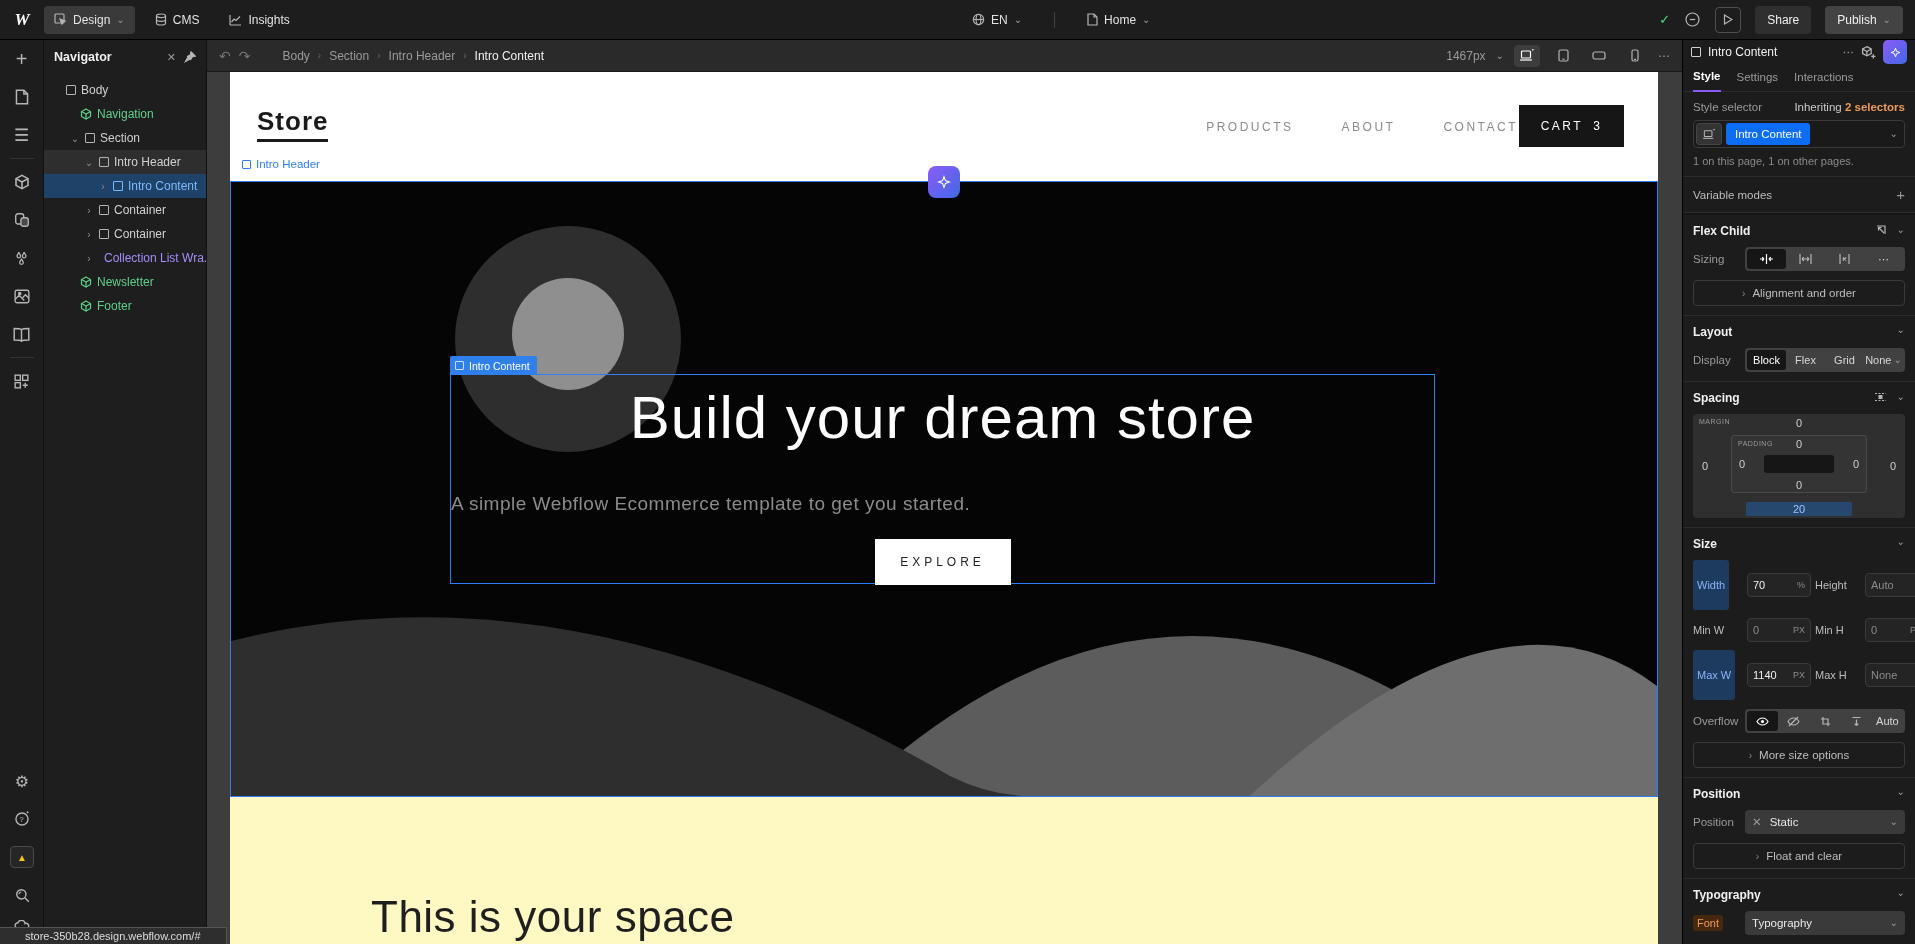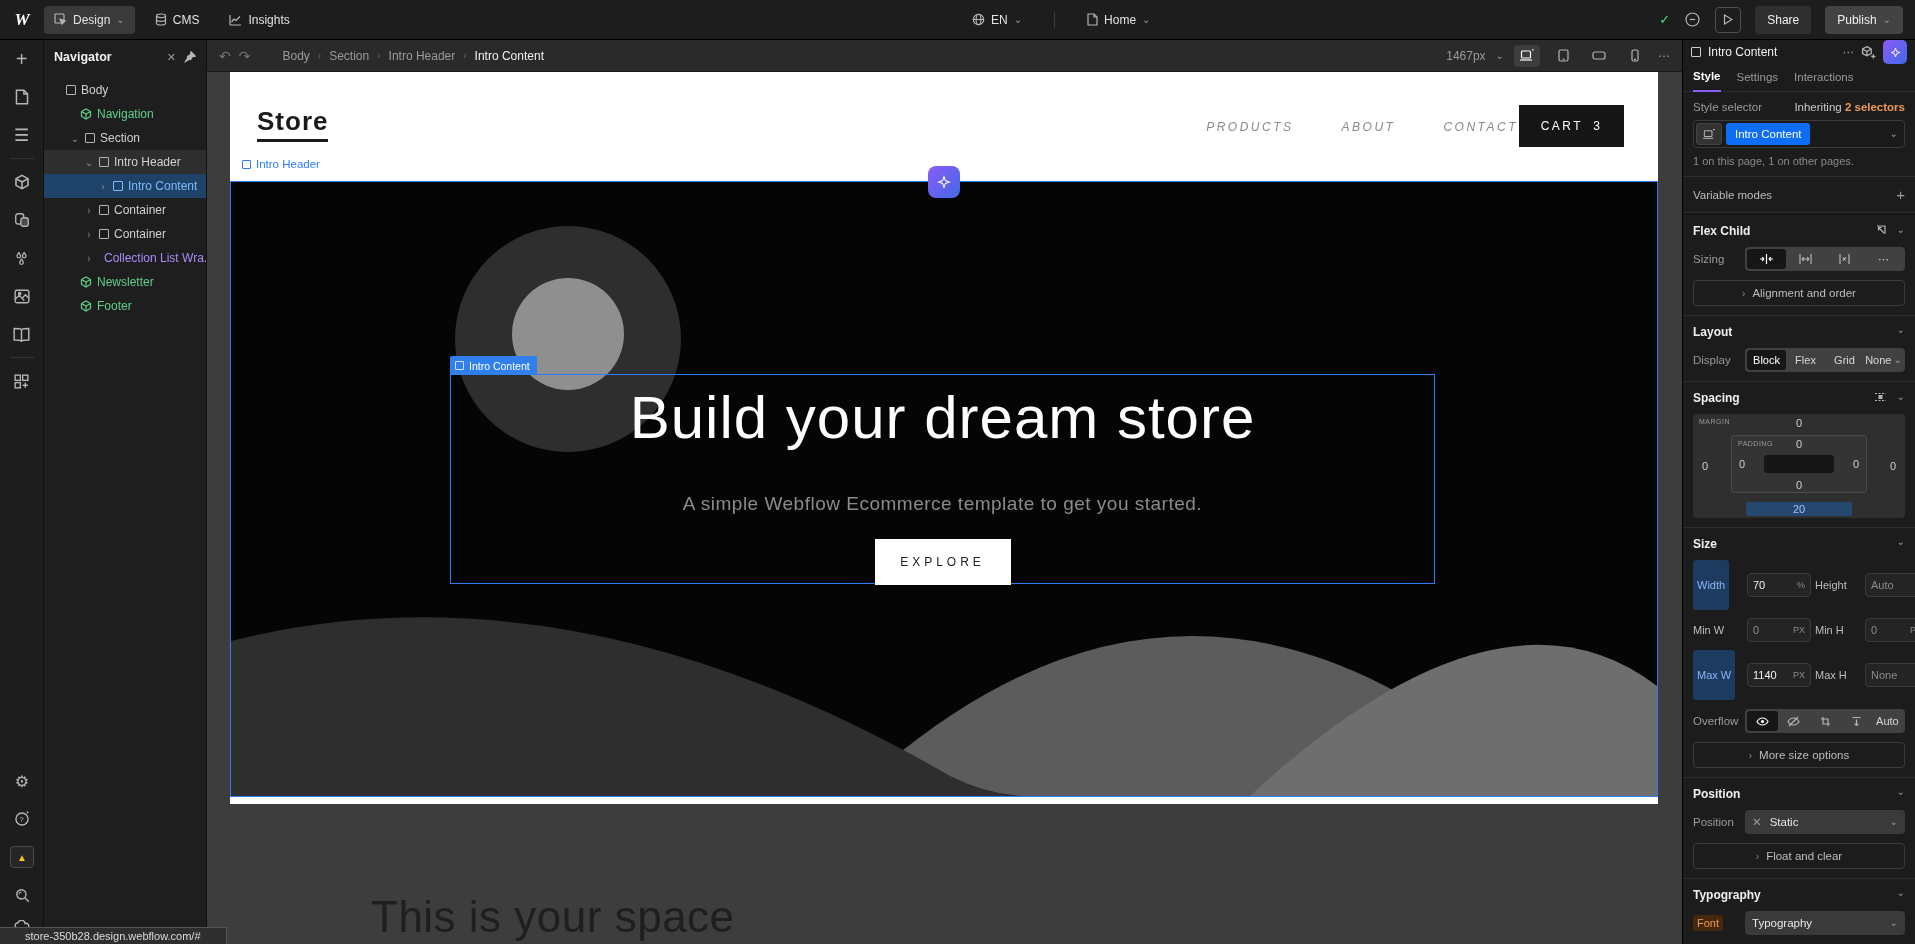--- a/index.html
+++ b/index.html
@@ -55,44 +55,44 @@
   .canvas-col { flex:1; display:flex; flex-direction:column; min-width:0; }
   .canvas-toolbar { height:32px; background:#2a2a2a; border-bottom:1px solid #191919; display:flex; align-items:center; padding:0 12px; gap:8px; color:#9a9a9a; }
   .crumb { display:flex; align-items:center; gap:8px; margin-left:24px; font-size:12px; }
   .crumb .sep { color:#666; font-size:10px; }
   .crumb .last { color:#f0f0f0; }
   .ct-right { margin-left:auto; display:flex; align-items:center; gap:10px; }
   .bp { width:26px; height:22px; display:flex; align-items:center; justify-content:center; border-radius:4px; color:#b5b5b5; }
   .bp.active { background:#3d3d3d; color:#fff; }
 
   .canvas { flex:1; background:#3d3d3d; position:relative; overflow:hidden; }
-  .page { position:absolute; left:23px; top:0; width:1428px; height:732px; background:#ffffff; }
+  .page { position:absolute; left:23px; top:0; width:1428px; height:872px; background:#fef9c3; }
 
   
   .site-nav { position:absolute; left:0; top:0; width:1428px; height:109px; background:#fff; }
   .brand { position:absolute; left:27px; top:34px; font-size:26px; font-weight:bold; letter-spacing:1px; color:#1a1a1a; border-bottom:3px solid #1a1a1a; padding-bottom:2px; }
   .navlinks { position:absolute; right:140px; top:0; height:109px; display:flex; align-items:center; gap:48px; }
-  .navlink { color:#8a8a8a; font-size:12px; letter-spacing:2.5px;font-style:italic; }
+  .navlink { color:#8a8a8a; font-size:12px; letter-spacing:2.5px; }
   .cart-btn { position:absolute; right:34px; top:33px; width:105px; height:42px; background:#161616; color:#fff; display:flex; align-items:center; justify-content:center; gap:10px; font-size:12px; letter-spacing:2.5px; }
 
   .el-label { position:absolute; left:12px; top:86px; display:flex; align-items:center; gap:5px; color:#2f7df6; font-size:11.5px; }
   .el-label .sq, .chip .sq { width:9px; height:9px; border:1px solid #2f7df6; border-radius:1px; display:inline-block; }
 
   
   .hero { position:absolute; left:0; top:109px; width:1428px; height:616px; background:#050505; border:1px solid #2f7df6; overflow:visible; }
   .hero-clip { position:absolute; inset:0; overflow:hidden; }
   .circ-outer { position:absolute; left:224px; top:44px; width:226px; height:226px; border-radius:50%; background:#2e2e2e; }
   .circ-inner { position:absolute; left:281px; top:96px; width:112px; height:112px; border-radius:50%; background:#8f8f8f; }
   .waves { position:absolute; left:0; bottom:0; width:100%; height:340px; }
   .sparkle-btn { position:absolute; left:calc(50% - 16px); top:-16px; width:32px; height:32px; border-radius:8px; background:linear-gradient(135deg,#8b5cf6,#4169e8); display:flex; align-items:center; justify-content:center; z-index:5; }
   .sel-box { position:absolute; left:219px; top:192px; width:985px; height:210px; border:1px solid #2f7df6; }
   .chip { position:absolute; left:-1px; top:-19px; height:19px; background:#2f80ed; color:#fff; display:flex; align-items:center; gap:5px; padding:0 7px 0 5px; font-size:10.5px; border-radius:2px 2px 0 0; }
   .chip .sq { border-color:#cfe3ff; }
   .hero-title { position:absolute; left:0; top:8px; width:100%; text-align:center; color:#fdfdfd; font-size:60px; font-weight:500; letter-spacing:1px; }
-  .hero-sub { position:absolute; left:0; top:118px; width:100%; text-align:center; color:#8b8b8b; font-size:19px; letter-spacing:0.5px; }
+  .hero-sub { position:absolute; left:0; top:118px; width:100%; color:#8b8b8b; font-size:19px; letter-spacing:0.5px; }
   .explore-btn { position:absolute; left:calc(50% - 68px); top:164px; width:136px; height:46px; background:#fff; color:#222; display:flex; align-items:center; justify-content:center; font-size:12px; letter-spacing:4px; }
   .below-heading { position:absolute; left:141px; top:820px; font-size:44px; font-weight:500; color:#1f1f1f; letter-spacing:0.5px; }
 
   
   .rpanel { width:233px; background:#1c1c1c; border-left:1px solid #000; display:flex; flex-direction:column; overflow:hidden; font-size:11.5px; }
   .rp-head { height:36px; display:flex; align-items:center; gap:7px; padding:0 8px; }
   .rp-head .sq { width:10px; height:10px; border:1px solid #cfcfcf; border-radius:1px; }
   .rp-name { color:#f0f0f0; flex:1; font-size:12px; }
   .rp-hic { color:#9a9a9a; }
   .ai-btn { width:24px; height:24px; border-radius:5px; background:linear-gradient(135deg,#8b5cf6,#4169e8); display:flex; align-items:center; justify-content:center; }

